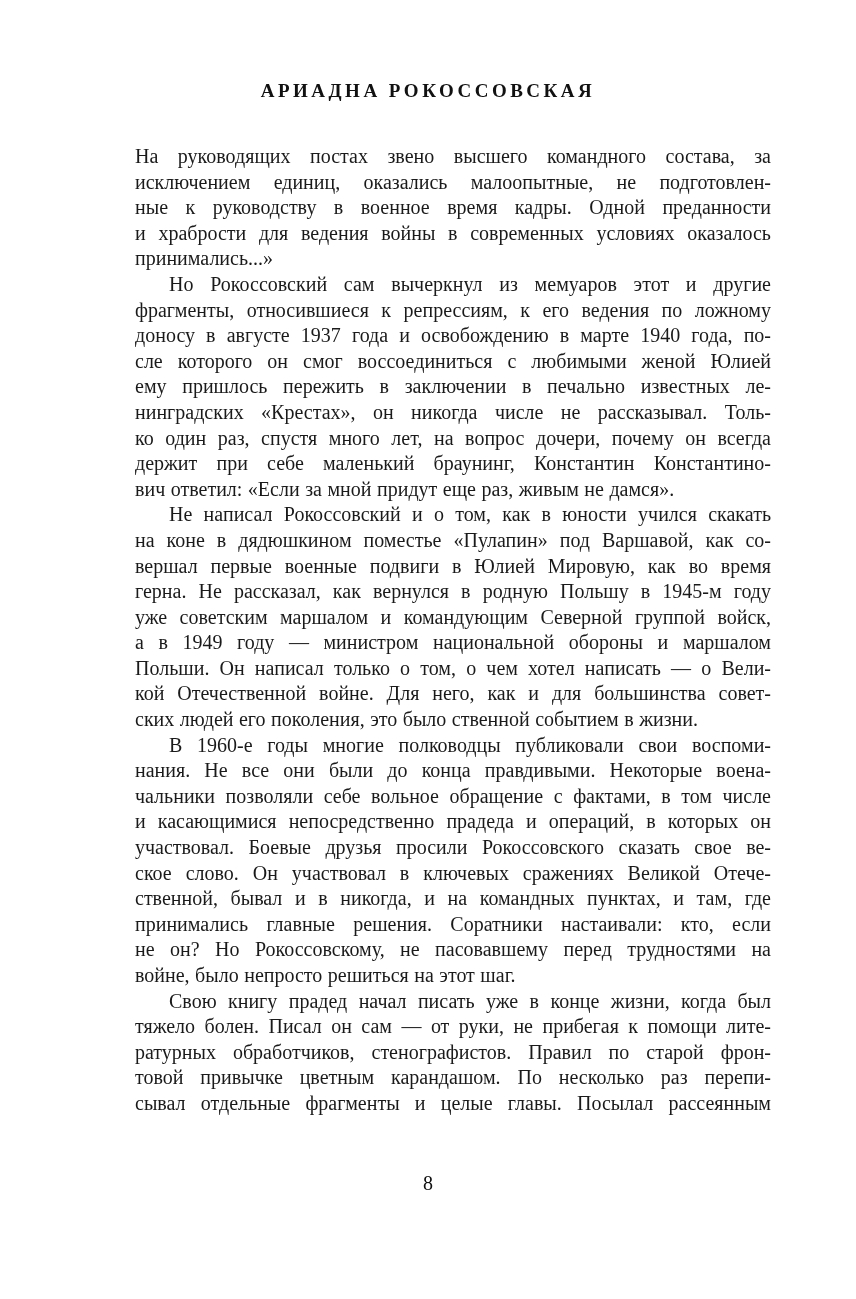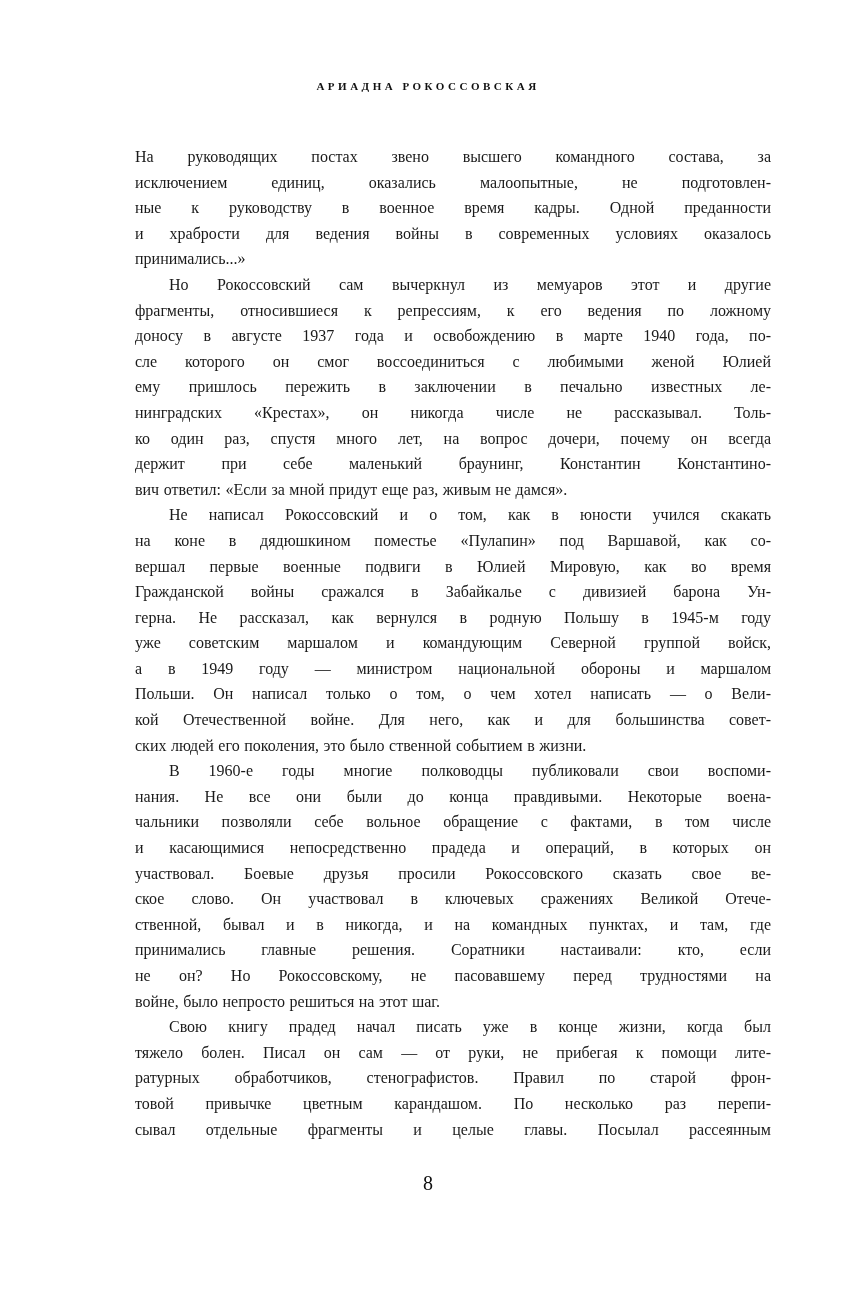--- a/index.html
+++ b/index.html
@@ -16,37 +16,37 @@
     font-family: "Liberation Serif", "DejaVu Serif", serif;
     color: #1a1a1a;
     overflow: hidden;
   }
   .running-header {
     position: absolute;
     top: 80px;
     left: 0;
     width: 100%;
     text-align: center;
-    font-size: 11px;
+    font-size: 19px;
     font-weight: bold;
     letter-spacing: 3.5px;
     color: #111111;
   }
   .text-block {
     position: absolute;
     top: 144px;
     left: 135px;
     width: 636px;
   }
   .para {
     margin: 0;
     padding: 0;
   }
   .line {
-    font-size: 16px;
+    font-size: 20px;
     line-height: 25.6px;
     text-align: justify;
     text-align-last: justify;
     white-space: normal;
     word-spacing: 0.5px;
   }
   .line.last {
     text-align-last: left;
   }
   .line.first {
@@ -84,21 +84,20 @@
         <div class="line">ему пришлось пережить в заключении в печально известных ле-</div>
         <div class="line">нинградских «Крестах», он никогда числе не рассказывал. Толь-</div>
         <div class="line">ко один раз, спустя много лет, на вопрос дочери, почему он всегда</div>
         <div class="line">держит при себе маленький браунинг, Константин Константино-</div>
         <div class="line last">вич ответил: «Если за мной придут еще раз, живым не дамся».</div>
       </div>
       <div class="para">
         <div class="line first">Не написал Рокоссовский и о том, как в юности учился скакать</div>
         <div class="line">на коне в дядюшкином поместье «Пулапин» под Варшавой, как со-</div>
         <div class="line">вершал первые военные подвиги в Юлией Мировую, как во время</div>
-        <div class="line">Гражданской войны сражался в Забайкалье с дивизией барона Ун-</div>
         <div class="line">герна. Не рассказал, как вернулся в родную Польшу в 1945-м году</div>
         <div class="line">уже советским маршалом и командующим Северной группой войск,</div>
         <div class="line">а в 1949 году — министром национальной обороны и маршалом</div>
         <div class="line">Польши. Он написал только о том, о чем хотел написать — о Вели-</div>
         <div class="line">кой Отечественной войне. Для него, как и для большинства совет-</div>
         <div class="line last">ских людей его поколения, это было ственной событием в жизни.</div>
       </div>
       <div class="para">
         <div class="line first">В 1960-е годы многие полководцы публиковали свои воспоми-</div>
         <div class="line">нания. Не все они были до конца правдивыми. Некоторые воена-</div>

